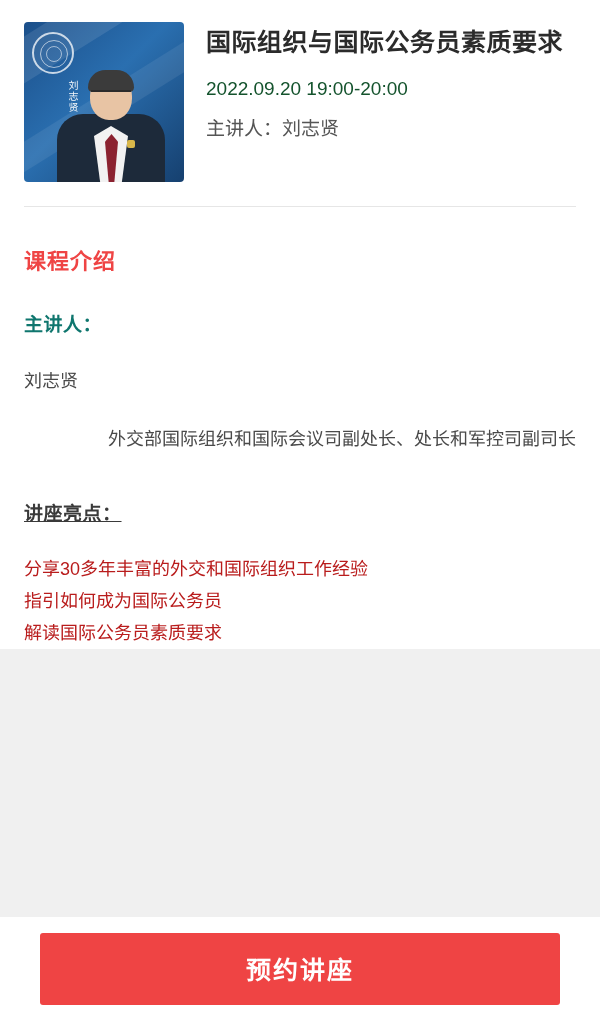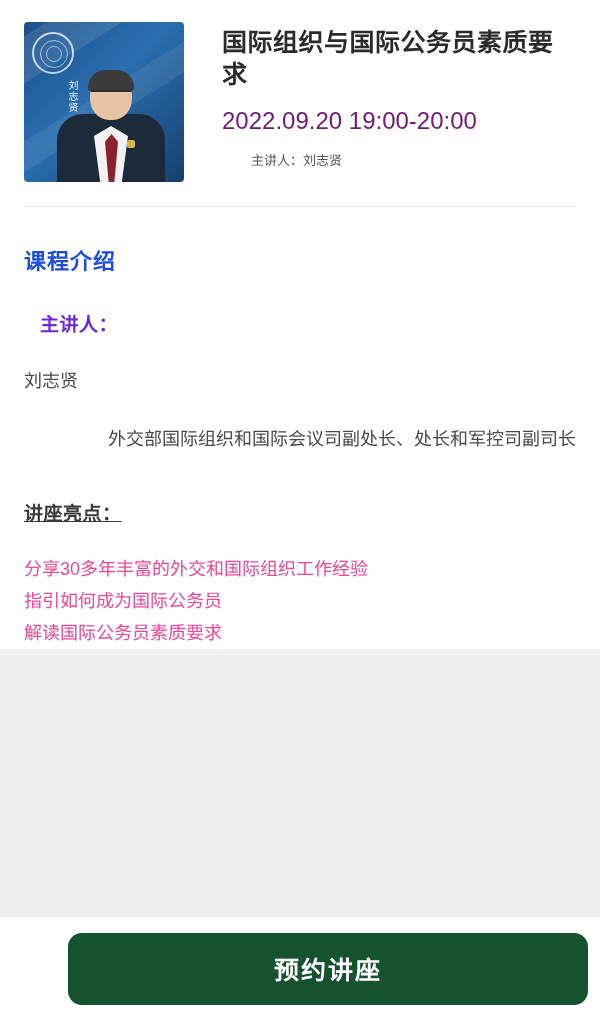--- a/index.html
+++ b/index.html
@@ -176,68 +176,67 @@
     bottom: 34px;
     margin-left: 16px;
     width: 8px;
     height: 8px;
     background: #d9b74a;
     border-radius: 2px;
   }
 
   .course-meta {
     flex: 1 1 auto;
-    padding-left: 38px;
+    padding-left: 22px;
     min-width: 0;
   }
   .course-title {
     font-size: 25px;
     line-height: 32px;
     font-weight: bold;
     color: #2b2b2b;
     margin: 4px 0 18px 0;
     letter-spacing: 0.5px;
   }
   .course-time {
-    font-size: 24px;
+    font-size: 19px;
     line-height: 26px;
-    color: #701a75;
+    color: #14532d;
     margin-bottom: 14px;
   }
   .course-speaker {
-    font-size: 13px;
+    font-size: 19px;
     line-height: 26px;
     color: #555555;
-    margin-left: 29px;
   }
 
   .divider {
     height: 1px;
     background: #e6e6e6;
     margin: 4px 24px 0 24px;
   }
 
   
   .content {
     padding: 0 24px;
     box-sizing: border-box;
     flex: 0 0 auto;
   }
   .section-title {
     font-size: 22px;
     font-weight: bold;
-    color: #1d4ed8;
+    color: #ef4444;
     margin: 36px 0 34px 0;
     letter-spacing: 1px;
   }
   .sub-title {
     font-size: 19px;
     font-weight: bold;
-    color: #6d28d9;
-    margin: 0 0 30px 16px;
+    color: #0f766e;
+    margin: 0 0 30px 0;
     letter-spacing: 0.5px;
   }
   .para {
     font-size: 18px;
     line-height: 30px;
     color: #4a4a4a;
     margin: 0 0 28px 0;
   }
   .para.tight {
     margin-bottom: 24px;
@@ -247,50 +246,49 @@
     font-size: 19px;
     font-weight: bold;
     color: #3a3a3a;
     margin: 44px 0 28px 0;
     letter-spacing: 0.5px;
     text-decoration: underline;
   }
   .bullet-line {
     font-size: 18px;
     line-height: 32px;
-    color: #ec4899;
+    color: #b91c1c;
   }
 
   
   .spacer-grey {
     flex: 1 1 auto;
     background: #f0f0f0;
     min-height: 10px;
   }
   .footer {
     background: #ffffff;
     padding: 16px 40px 26px 40px;
     box-sizing: border-box;
   }
   .cta-button {
     display: block;
     width: 100%;
     height: 72px;
     line-height: 72px;
     text-align: center;
     border: none;
-    border-radius: 14px;
-    background: #14532d;
+    border-radius: 3px;
+    background: #ef4444;
     color: #ffffff;
     font-size: 25px;
     font-weight: bold;
     letter-spacing: 2px;
     font-family: "Liberation Sans", "DejaVu Sans", sans-serif;
     cursor: pointer;
-    margin-left: 28px;
   }
 </style>
 </head>
 <body>
 
 <div class="page">
 
   <div class="course-header">
 
     <div class="thumb">

